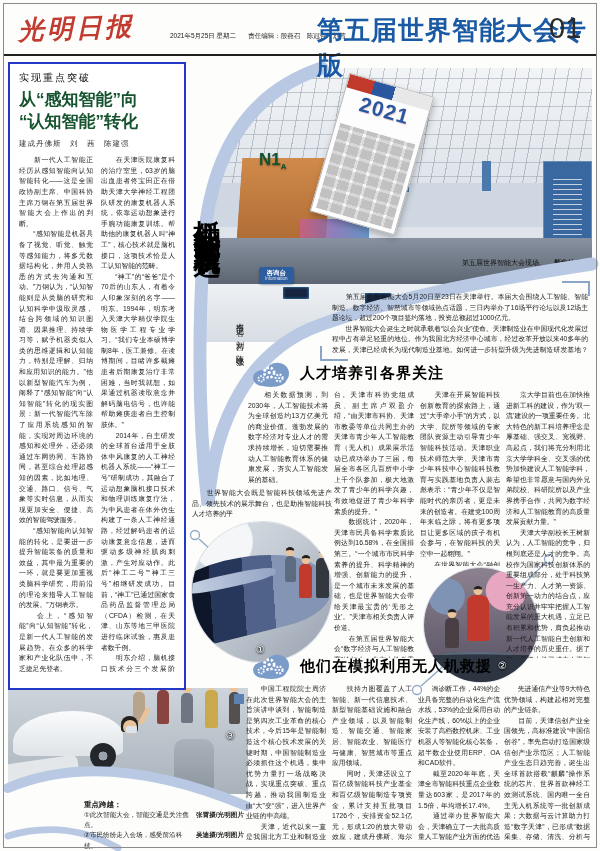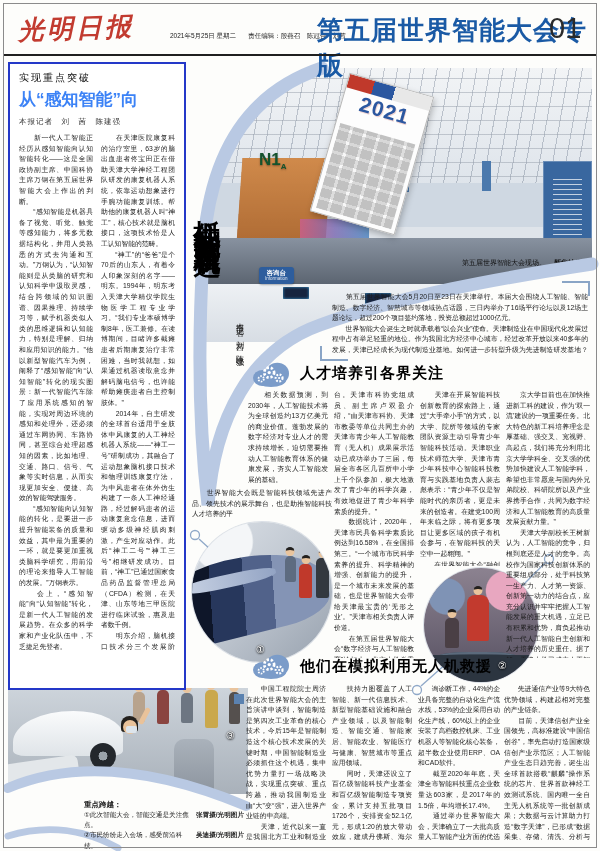--- a/index.html
+++ b/index.html
@@ -11,21 +11,21 @@
   .masthead{left:18px;top:11px;font-family:"DejaVu Serif","Liberation Serif",serif;font-style:italic;
             font-weight:bold;font-size:26px;color:#c23b30;letter-spacing:3px;transform:rotate(-2deg);z-index:12;}
   .dateline{left:170px;top:32px;font-size:6.5px;color:#222;display:flex;gap:12px;z-index:12;}
   .edition{left:317px;top:13px;font-size:26px;font-weight:bold;color:#1a5aa5;letter-spacing:1px;z-index:12;}
   .pagenum{left:549px;top:12px;font-size:29px;color:#2a2a2a;z-index:12;}
   .hrule{left:3px;right:3px;top:54px;border-top:2px solid #1f1f1f;z-index:12;}
   
   .leftbox{left:8px;top:62px;width:178px;height:628px;border:2px solid #2438c8;background:#fff;
            padding:7px 9px;box-sizing:border-box;z-index:10;}
   .kicker{font-size:10px;letter-spacing:2px;color:#111;}
-  .headline{font-size:17px;font-weight:bold;line-height:1.3;margin-top:4px;color:#3b82f6;}
+  .headline{font-size:17px;font-weight:bold;line-height:1.3;margin-top:4px;color:#14532d;}
   .byline{font-size:7.5px;color:#333;margin-top:6px;letter-spacing:1px;}
   .bodytext{margin-top:6px;height:522px;column-count:2;column-gap:8px;overflow:hidden;}
   .smalltext{font-size:6.8px;line-height:1.56;text-align:justify;white-space:pre-line;color:#1b1b1b;}
   
   .hero{left:186px;top:68px;width:406px;height:274px;overflow:hidden;z-index:2;background:#dfe4ea;}
   .h-ceiling{position:absolute;left:0;top:0;right:0;height:45%;
      background:linear-gradient(#f2f4f6,#dde3ea),
      repeating-linear-gradient(100deg,rgba(140,150,165,.45) 0 1px,transparent 1px 13px);
      background-blend-mode:multiply;}
   .h-ceiling:after{content:"";position:absolute;inset:0;
@@ -138,22 +138,23 @@
     <span>责任编辑：殷燕召　陈冠合　刘茜</span>
   </div>
   <div class="abs edition">第五届世界智能大会专版</div>
   <div class="abs pagenum">01</div>
   <div class="abs hrule"></div>
 
   <div class="abs leftbox">
     <div class="kicker">实现重点突破</div>
     <div class="headline">
       <div>从“感知智能”向</div>
-    </div>
-    <div class="byline">本报记者　刘　茜　陈建强</div>
+      <div>“认知智能”转化</div>
+    </div>
+    <div class="byline">建成丹佛斯　刘　茜　陈建强</div>
     <div class="bodytext smalltext">　　新一代人工智能正经历从感知智能向认知智能转化——这是全国政协副主席、中国科协主席万钢在第五届世界智能大会上作出的判断。
 　　“感知智能是机器具备了视觉、听觉、触觉等感知能力，将多元数据结构化，并用人类熟悉的方式去沟通和互动。”万钢认为，“认知智能则是从类脑的研究和认知科学中汲取灵感，结合跨领域的知识图谱、因果推理、持续学习等，赋予机器类似人类的思维逻辑和认知能力，特别是理解、归纳和应用知识的能力。”他以新型智能汽车为例，阐释了“感知智能”向“认知智能”转化的现实图景：新一代智能汽车除了应用系统感知的智能，实现对周边环境的感知和处理外，还必须通过车网协同、车路协同，甚至综合处理超感知的因素，比如地理、交通、路口、信号、气象等实时信息，从而实现更加安全、便捷、高效的智能驾驶服务。
 　　“感知智能向认知智能的转化，是要进一步提升智能装备的质量和效益，其中最为重要的一环，就是要更加重视类脑科学研究，用前沿的理论来指导人工智能的发展。”万钢表示。
 　　会上，“感知智能”向“认知智能”转化，是新一代人工智能的发展趋势。在众多的科学家和产业化队伍中，不乏捷足先登者。
 　　在天津医院康复科的治疗室里，63岁的脑出血患者佟宝田正在借助天津大学神经工程团队研发的康复机器人系统，依靠运动想象进行手腕功能康复训练。帮助他的康复机器人叫“神工”，核心技术就是脑机接口，这项技术恰是人工认知智能的范畴。
 　　“神工”的“爸爸”是个70后的山东人，有着令人印象深刻的名字——明东。1994年，明东考入天津大学精仪学院生物医学工程专业学习。“我们专业本硕博学制8年，医工兼修。在读博期间，目睹许多截瘫患者后期康复治疗非常困难，当时我就想，如果通过机器读取意念并解码脑电信号，也许能帮助瘫痪患者自主控制肢体。”
 　　2014年，自主研发的全球首台适用于全肢体中风康复的人工神经机器人系统——“神工一号”研制成功，其融合了运动想象脑机接口技术和物理训练康复疗法，为中风患者在体外仿生构建了一条人工神经通路，经过解码患者的运动康复意念信息，进而驱动多级神经肌肉刺激，产生对应动作。此后“神工二号”“神工三号”相继研发成功。目前，“神工”已通过国家食品药品监督管理总局（CFDA）检测，在天津、山东等地三甲医院进行临床试验，惠及患者数千例。
 　　明东介绍，脑机接口技术分三个发展阶段：脑机接口、脑机交互和脑机融合。目前正由第一阶段向第二阶段发展过渡，未来脑机接口技术将从目前的脑机单向接口，进化为脑机双向“交互”，最终有望实现脑机完全智能“融合”。
 　　智能网联汽车，也是适应新一代人工智能演进趋势的产物……</div>
   </div>

